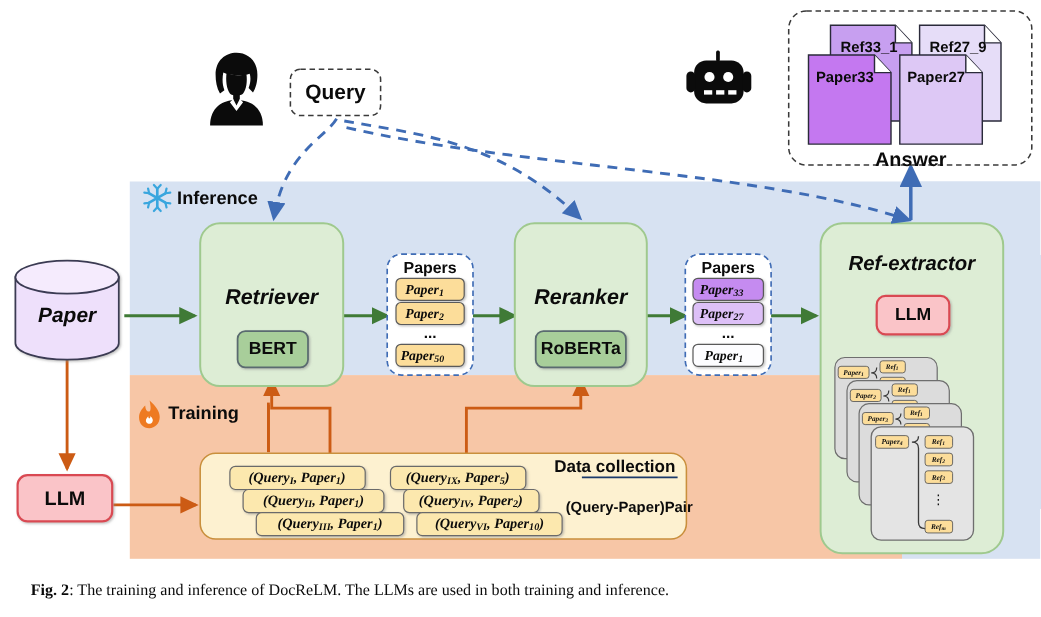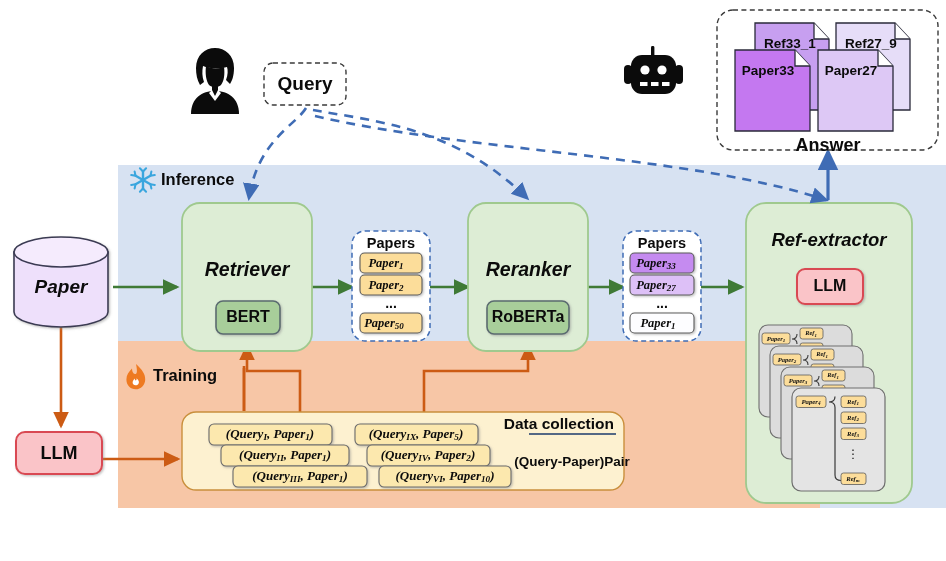--- a/index.html
+++ b/index.html
@@ -356,14 +356,17 @@
       <path d="M818,50 L878,50 L893,66 L893,131 L818,131 Z" fill="#ddc8f5" stroke="#2a2a3a" stroke-width="1.3"></path>
       <path d="M878,50 L878,66 L893,66" fill="#ffffff" stroke="#2a2a3a" stroke-width="1.3"></path>
       <text x="851" y="71" text-anchor="middle" font-size="13.5" font-weight="bold" fill="#0b0b0b">Paper27</text>
     </g>
 
     <text x="828" y="146" text-anchor="middle" font-size="18" font-weight="bold" fill="#0b0b0b">Answer</text>
   </g>
 
 </svg>
 
-
+<div class="cap">
+  <b>Fig. 2</b><span>:</span><span> The training and inference of DocReLM. The LLMs are used in both training and inference.</span>
 </div>
 
+</div>
+
 </body></html>

